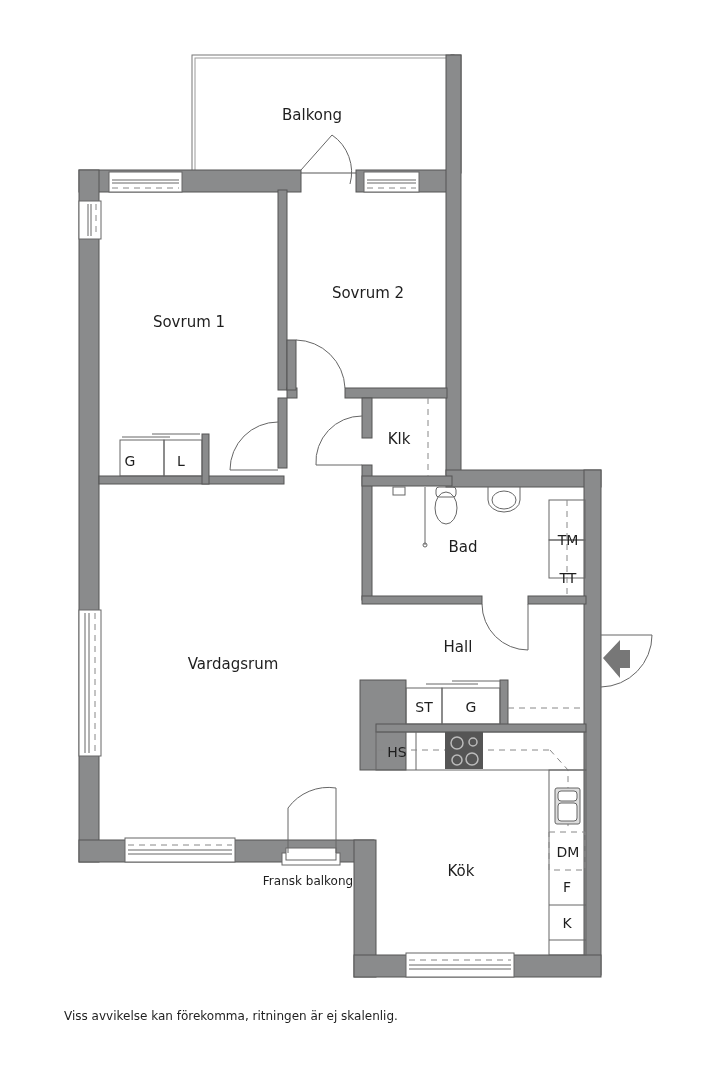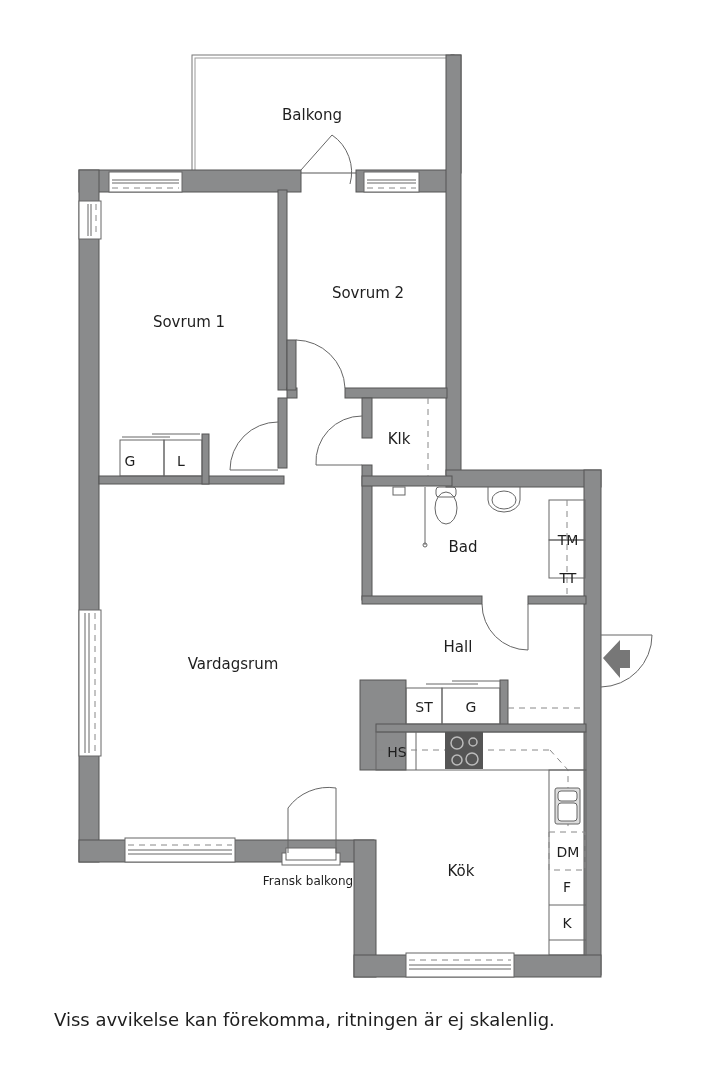--- a/index.html
+++ b/index.html
@@ -8,21 +8,21 @@
   #plan { position:absolute; left:0; top:0; width:720px; height:1080px; }
   .lbl { font-family:"DejaVu Sans", sans-serif; fill:#1e1e1e; }
   .room { font-size:15px; }
   .small { font-size:12px; }
   .fix { font-size:14px; }
   .wall { fill:#8a8b8c; stroke:#555; stroke-width:1; }
   .thin { fill:none; stroke:#666; stroke-width:1; }
   .dash { fill:none; stroke:#888; stroke-width:1; stroke-dasharray:6 5; }
   .win { fill:#ffffff; stroke:#666; stroke-width:1; }
   .door { fill:none; stroke:#666; stroke-width:1; }
-  #disclaimer { position:absolute; left:54px; top:1009px; font-size:18px; color:#1e1e1e;
+  #disclaimer { position:absolute; left:64px; top:1009px; font-size:12px; color:#1e1e1e;
                 font-family:"DejaVu Sans", sans-serif; }
 </style>
 </head>
 <body>
 
 <svg id="plan" viewBox="0 0 720 1080" xmlns="http://www.w3.org/2000/svg">
 
   <g>
     <rect x="192" y="55" width="262" height="118" fill="none" stroke="#777" stroke-width="1"></rect>
     <rect x="195" y="58" width="256" height="115" fill="none" stroke="#999" stroke-width="1"></rect>

